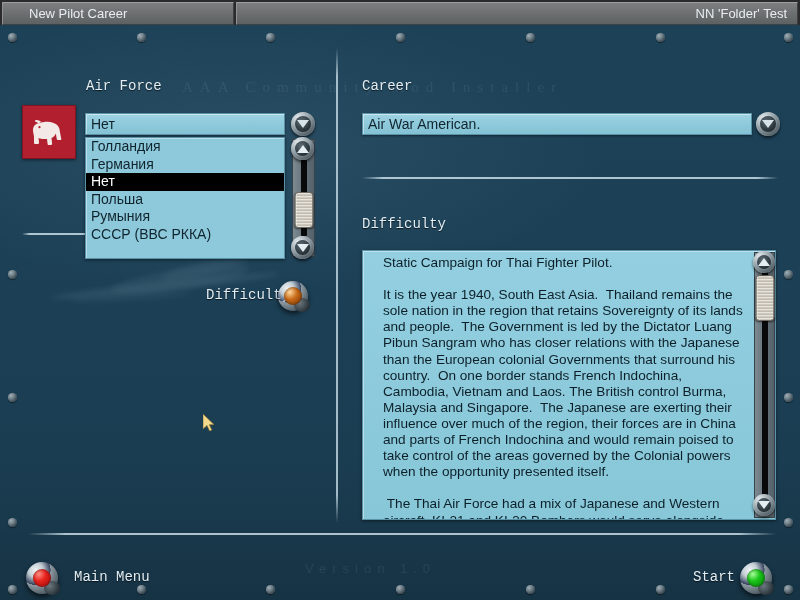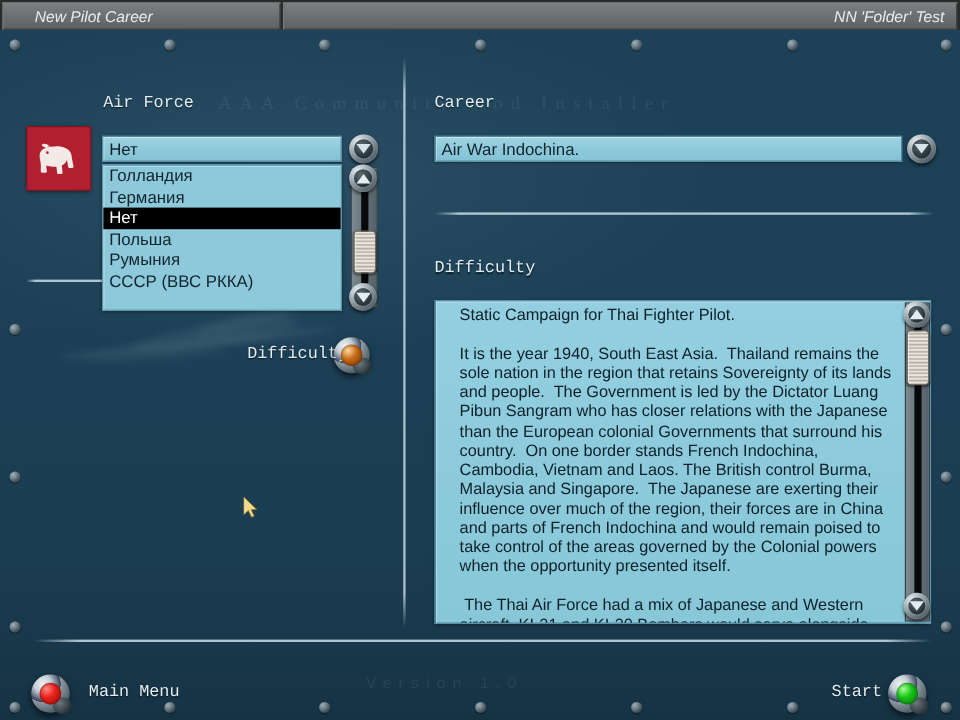--- a/index.html
+++ b/index.html
@@ -16,21 +16,21 @@
     position: absolute; left: 0; top: 0; width: 800px; height: 25px;
     display: flex; gap: 2px; padding: 2px 2px 0 2px;
     background: #2b2b2b;
   }
   .tb-panel {
     height: 23px;
     background: linear-gradient(180deg,#7d7f80 0%,#6e7172 45%,#5d6162 100%);
     border-top: 1px solid #9aa0a2; border-left: 1px solid #8d9294;
     border-right: 1px solid #3c4143; border-bottom: 1px solid #3c4143;
     display: flex; align-items: center;
-    color: #e9edf0; font-size: 13px; font-style: italic;
+    color: #e9edf0; font-size: 13px;
   }
   .tb-left { width: 232px; justify-content: flex-start; padding-left: 26px; }
   .tb-right { flex: 1; justify-content: flex-end; padding-right: 10px; }
 
   
   .body {
     position: absolute; left: 0; top: 25px; width: 800px; height: 575px;
     background:
       radial-gradient(ellipse 520px 200px at 30% 22%, rgba(160,195,215,.10), rgba(0,0,0,0) 70%),
       linear-gradient(180deg,#1d4257 0%,#1c4056 40%,#1b3d52 75%,#163344 100%);
@@ -283,21 +283,21 @@
     <div class="jewel" style="left:278px; top:256px; width:30px; height:30px;">
       <div class="gem gem-amber"></div>
     </div>
 
     <svg class="cursor" viewBox="0 0 12 18">
       <polygon points="0,0 0,15 4,11.5 6.6,17 8.9,16 6.3,10.8 11,10.6" fill="#f2d98b" stroke="#8a7330" stroke-width=".7"></polygon>
     </svg>
 
     <div class="lbl" style="left:362px; top:53px;">Career</div>
     <div class="field" style="left:362px; top:88px; width:390px; height:22px;">
-      <span>Air War Indochina.</span>
+      <span>Air War American.</span>
     </div>
     <div class="orb" style="left:756px; top:87px; width:24px; height:24px;">
       <div class="orb-inner">
           <div class="tri tri-down" style="border-top-color:#d7e3e8;"></div>
         </div>
     </div>
 
     <div class="lbl" style="left:362px; top:191px;">Difficulty</div>
     <div class="descbox">
       <div class="desc-text">Static Campaign for Thai Fighter Pilot.

